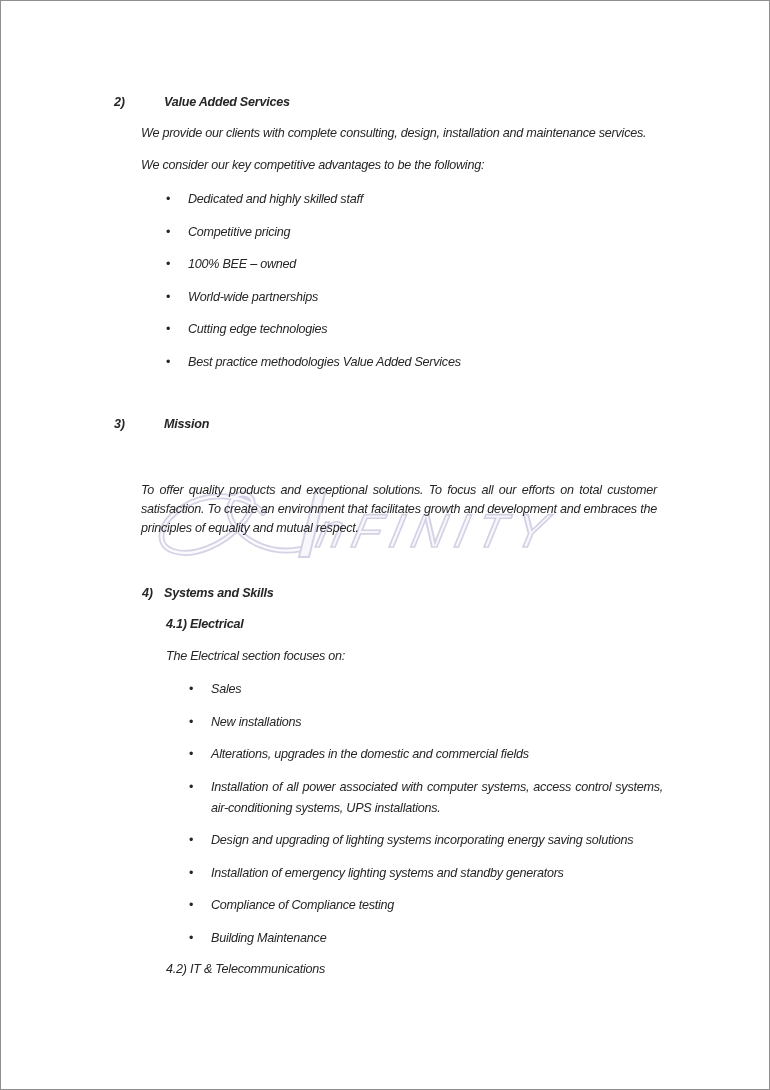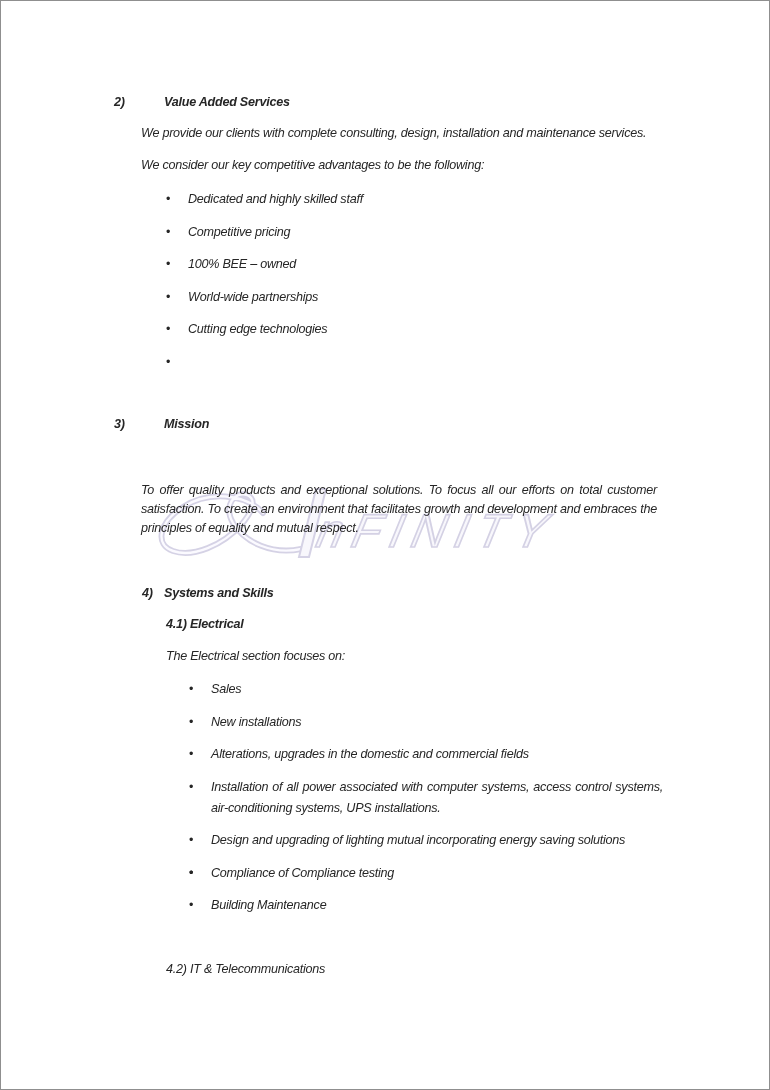--- a/index.html
+++ b/index.html
@@ -57,21 +57,21 @@
 
   <div class="abs txt" style="top:154px;left:140px;">We consider our key competitive advantages to be the following:</div>
   <div class="abs txt" style="top:122px;left:140px;">We provide our clients with complete consulting, design, installation and maintenance services.</div>
 
   <ul class="abs txt blist" style="top:188px;left:165px;">
     <li><span class="dot">•</span><span>Dedicated and highly skilled staff</span></li>
     <li><span class="dot">•</span><span>Competitive pricing</span></li>
     <li><span class="dot">•</span><span>100% BEE – owned</span></li>
     <li><span class="dot">•</span><span>World-wide partnerships</span></li>
     <li><span class="dot">•</span><span>Cutting edge technologies</span></li>
-    <li><span class="dot">•</span></li>
+    <li><span class="dot">•</span><span>Best practice methodologies Value Added Services</span></li>
   </ul>
 
   <span class="abs txt bold" style="top:413px;left:113px;">3)</span>
   <span class="abs txt bold" style="top:413px;left:163px;">Mission</span>
 
   <div class="abs txt wrapok just mission" style="top:444px;left:140px;">To offer quality products and exceptional solutions. To focus all our efforts on total customer satisfaction. To create an environment that facilitates growth and development and embraces the principles of equality and mutual respect.</div>
 
   <svg class="abs watermark" style="top:482px;left:152px;" width="460" height="86" viewBox="0 0 460 86" aria-hidden="true">
 
     <g>
@@ -88,21 +88,21 @@
   <span class="abs txt bold" style="top:582px;left:163px;">Systems and Skills</span>
 
   <div class="abs txt" style="top:613px;left:165px;font-weight:bold;">4.1) Electrical</div>
   <div class="abs txt" style="top:645px;left:165px;">The Electrical section focuses on:</div>
 
   <ul class="abs txt blist" style="top:678px;left:188px;">
     <li><span class="dot">•</span><span>Sales</span></li>
     <li><span class="dot">•</span><span>New installations</span></li>
     <li><span class="dot">•</span><span>Alterations, upgrades in the domestic and commercial fields</span></li>
     <li class="multiline"><span class="dot">•</span><span>Installation of all power associated with computer systems, access control systems, air-conditioning systems, UPS installations.</span></li>
-    <li><span class="dot">•</span><span>Design and upgrading of lighting  mutual incorporating energy saving solutions</span></li>
-    <li><span class="dot">•</span></li>
+    <li><span class="dot">•</span><span>Design and upgrading of lighting  systems incorporating energy saving solutions</span></li>
+    <li><span class="dot">•</span><span>Installation of emergency lighting systems and standby generators</span></li>
     <li><span class="dot">•</span><span>Compliance of Compliance testing</span></li>
     <li><span class="dot">•</span><span>Building Maintenance</span></li>
   </ul>
 
   <div class="abs txt" style="top:958px;left:165px;">4.2)  IT &amp; Telecommunications</div>
 
 </div>
 
 </body></html>

